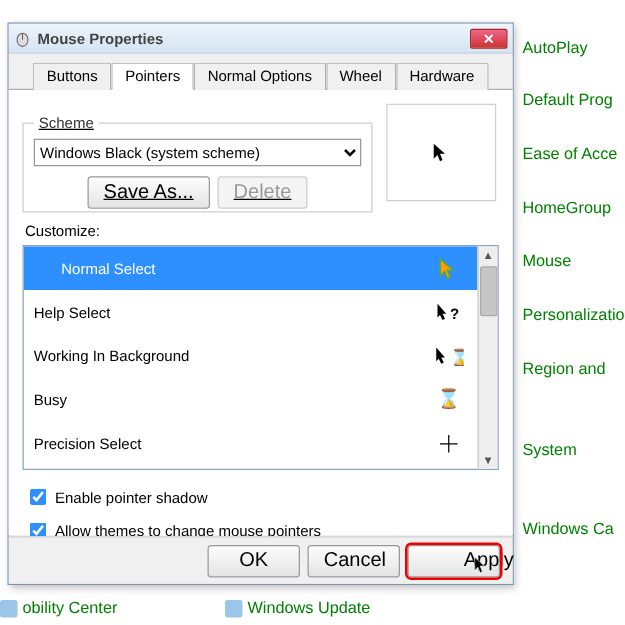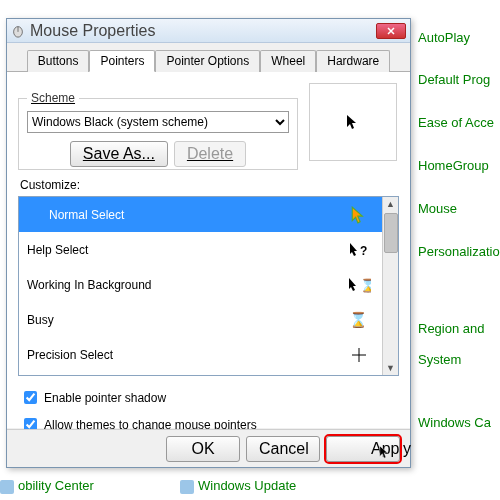--- a/index.html
+++ b/index.html
@@ -51,21 +51,21 @@
     background: linear-gradient(#eef4fb, #d5e4f3);
     border-bottom: 1px solid #b7c9de;
     display: flex;
     align-items: center;
     padding: 0 4px;
   }
   .title-icon {
     width: 14px; height: 14px;
     margin-right: 5px;
   }
-  .title-text { color: #444; font-size: 16px; flex: 1; }
+  .title-text { color: #444; font-size: 12px; flex: 1; font-weight: bold; }
   .close-btn {
     width: 30px; height: 16px;
     background: linear-gradient(#e68, #c33);
     border: 1px solid #a22;
     border-radius: 2px;
     display: flex; align-items:center; justify-content:center;
     color: #fff; font-size: 10px; font-weight: bold;
   }
   .tabs {
     display: flex;
@@ -182,21 +182,21 @@
 </head>
 <body>
 
 <div class="bg-links">
 <div class="bg-link" style="top: 30px; left: 418px;">AutoPlay</div>
     <div class="bg-link" style="top: 72px; left: 418px;">Default Prog</div>
     <div class="bg-link" style="top: 115px; left: 418px;">Ease of Acce</div>
     <div class="bg-link" style="top: 158px; left: 418px;">HomeGroup</div>
     <div class="bg-link" style="top: 201px; left: 418px;">Mouse</div>
     <div class="bg-link" style="top: 244px; left: 418px;">Personalizatio</div>
-    <div class="bg-link" style="top: 287px; left: 418px; margin-top: 34px;">Region and</div>
+    <div class="bg-link" style="top: 287px; left: 418px;">Region and</div>
     <div class="bg-link" style="top: 352px; left: 418px;">System</div>
     <div class="bg-link" style="top: 415px; left: 418px;">Windows Ca</div>
   </div>
 
 <div class="window">
   <div class="titlebar">
     <svg class="title-icon" viewBox="0 0 16 16">
         <ellipse cx="8" cy="9" rx="5" ry="6" fill="#ddd" stroke="#666"></ellipse>
         <line x1="8" y1="3" x2="8" y2="9" stroke="#666"></line>
       </svg>
@@ -204,21 +204,21 @@
     <div class="close-btn">
       <svg width="8" height="8" viewBox="0 0 8 8">
           <path d="M1 1 L7 7 M7 1 L1 7" stroke="#fff" stroke-width="1.5"></path>
         </svg>
     </div>
   </div>
 
   <div class="tabs" id="tab-strip">
       <div class="tab">Buttons</div>
       <div class="tab active">Pointers</div>
-      <div class="tab">Pointer Options</div>
+      <div class="tab">Normal Options</div>
       <div class="tab">Wheel</div>
       <div class="tab">Hardware</div>
     </div>
 
   <div class="panel">
     <div class="preview-box">
       <svg class="cursor-arrow" viewBox="0 0 16 16" width="22" height="22">
         <path d="M2 1 L2 13 L5 10 L7 15 L9 14 L7 9 L11 9 Z" fill="#000"></path>
       </svg>
     </div>

